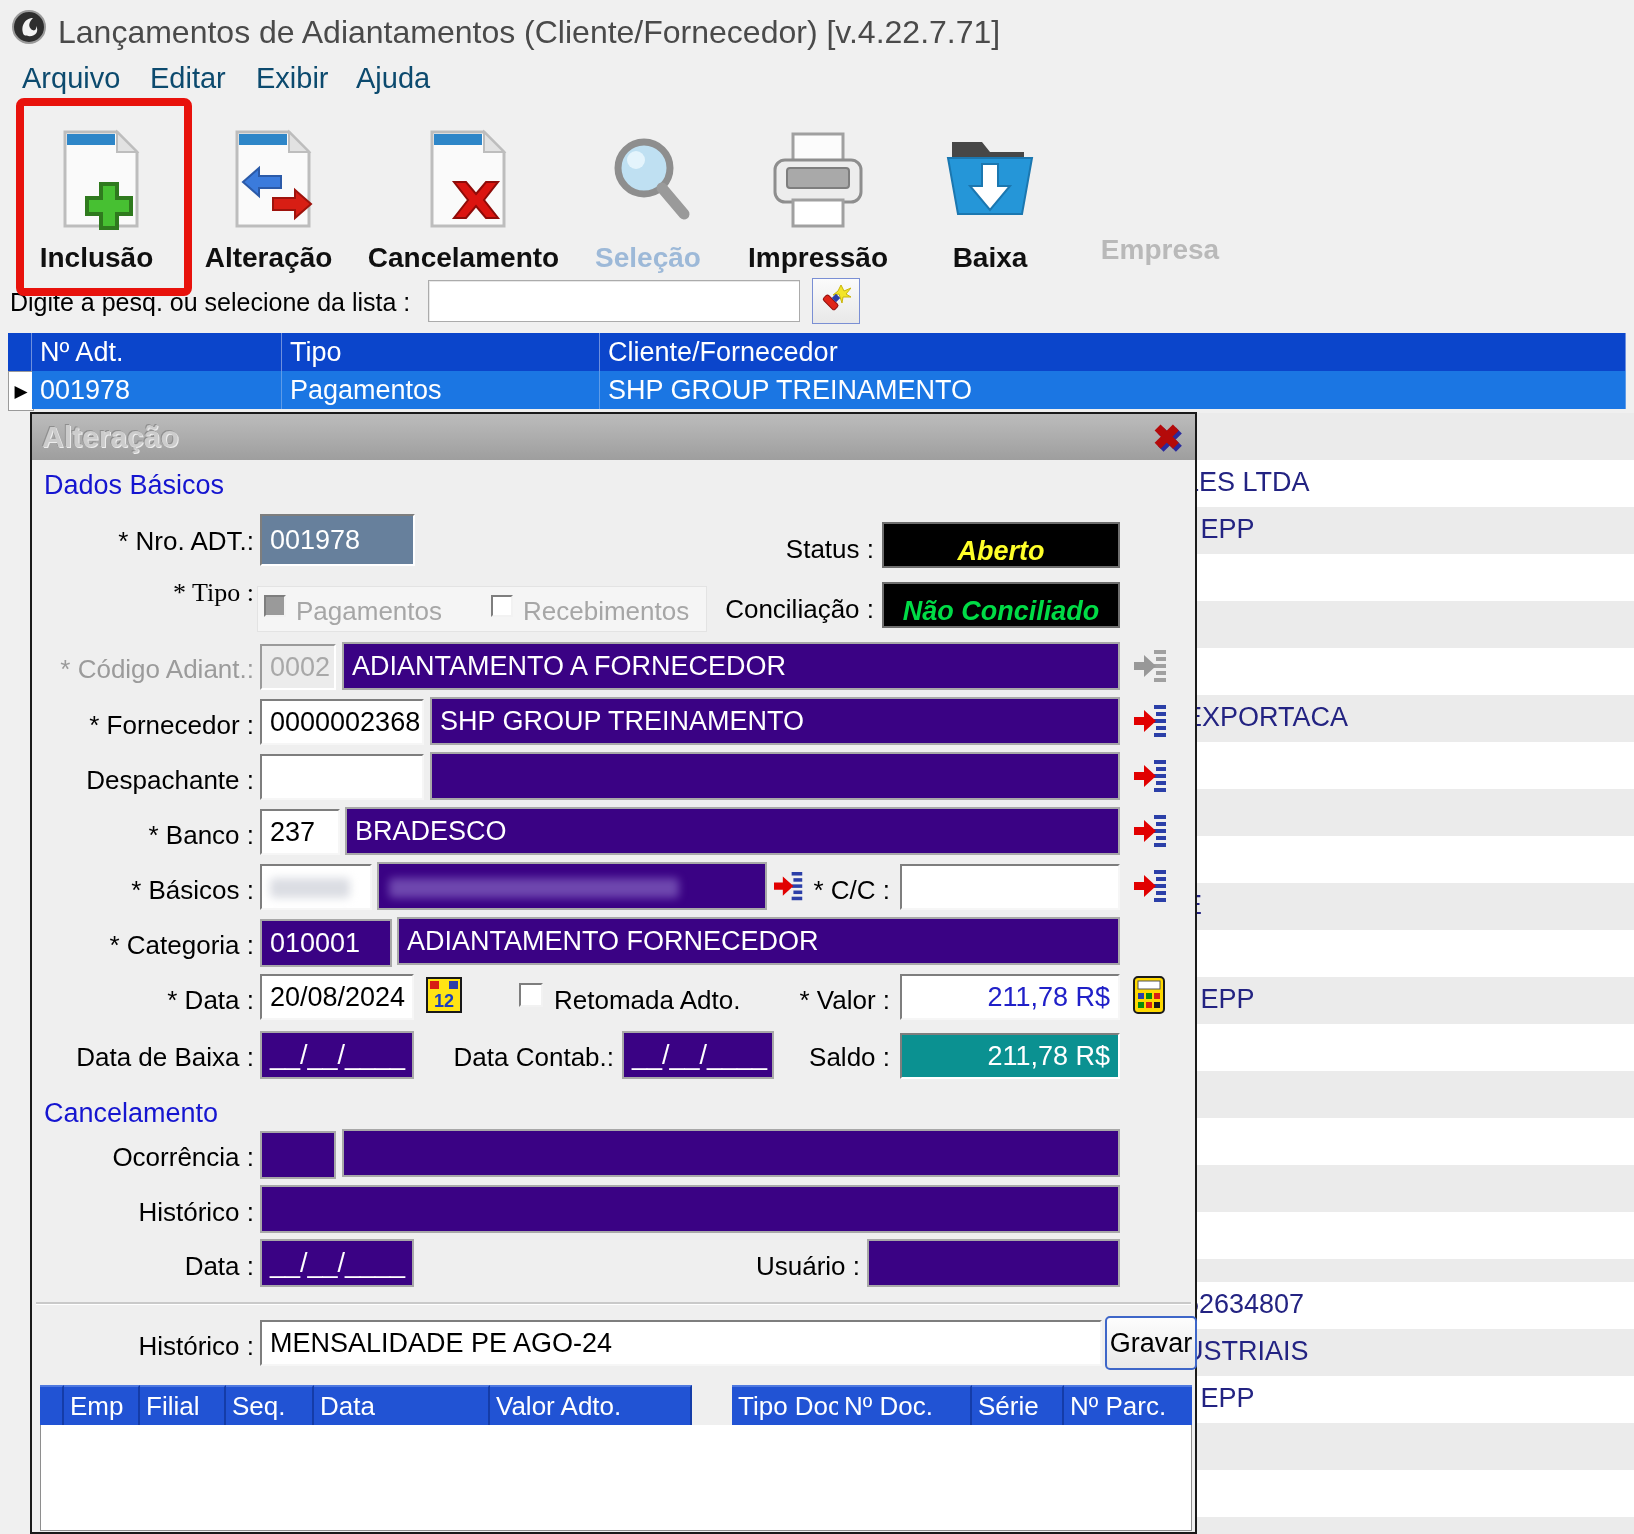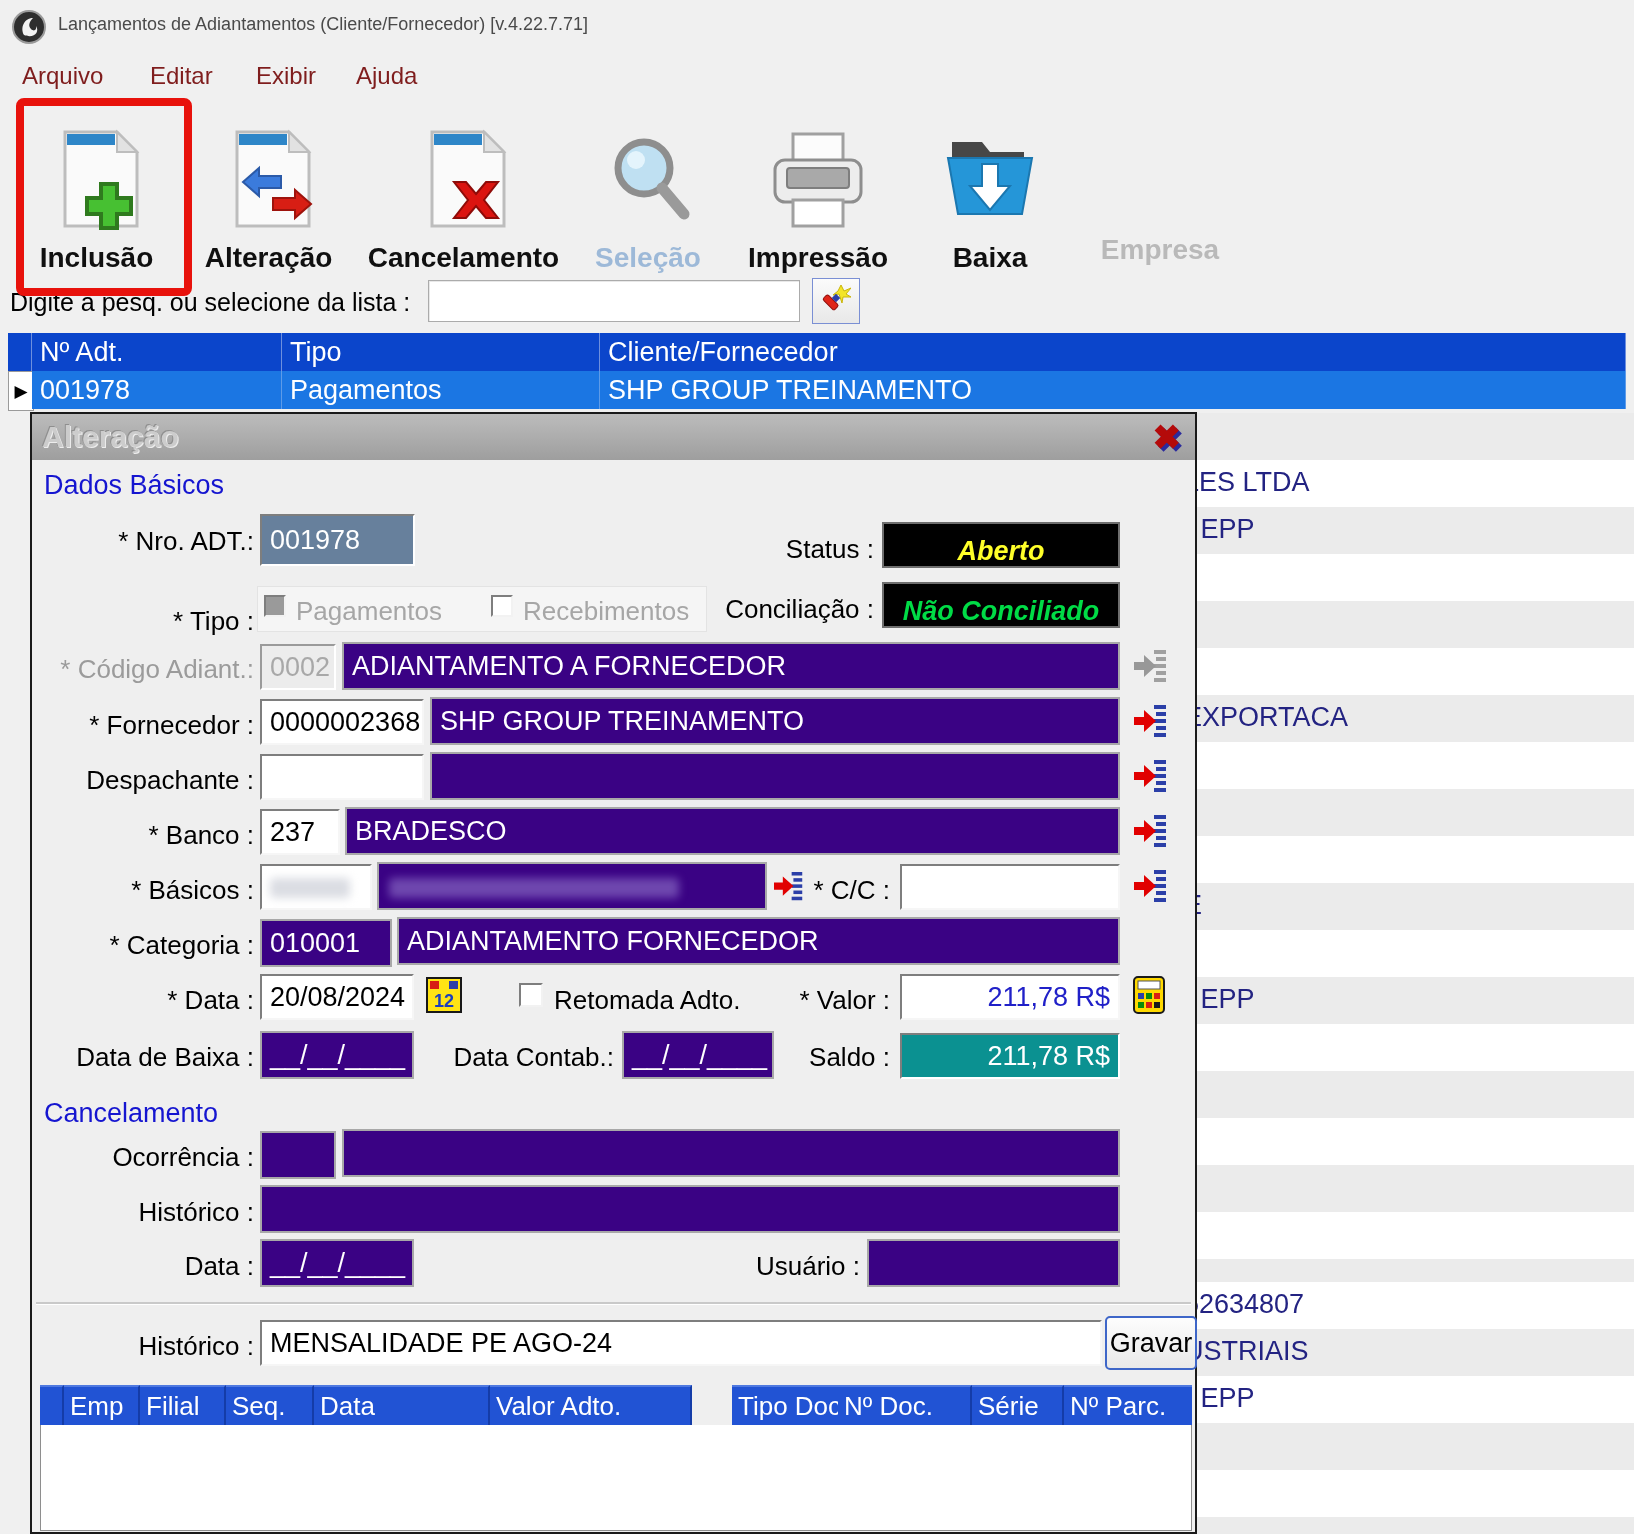--- a/index.html
+++ b/index.html
@@ -2,22 +2,22 @@
 <html><head>
 <meta charset="utf-8">
 <style>
   html,body{margin:0;padding:0;background:#d8d8d8;}
   #app{position:relative;width:1634px;height:1534px;background:#F0F0F0;overflow:hidden;
        font-family:"Liberation Sans",sans-serif;color:#000;}
   .abs{position:absolute;}
   .nw{white-space:nowrap;}
 
   
-  .win-title{font-size:18px;color:#4A4A4A;}
-  .menu-item{font-size:24px;color:#7f1d1d;cursor:default;}
+  .win-title{font-size:32px;color:#4A4A4A;}
+  .menu-item{font-size:29px;color:#0c4a6e;cursor:default;}
 
   
   .tbtn{position:absolute;top:104px;height:170px;display:flex;flex-direction:column;
         align-items:center;justify-content:flex-end;}
   .tbtn .ticon{height:118px;display:flex;align-items:flex-end;justify-content:center;}
   .tlabel{font-size:28px;font-weight:600;color:#101010;margin-top:4px;}
   .tlabel.dis-blue{color:#9DB9D8;}
   .tlabel.dis-gray{color:#B9B9B9;font-weight:600;}
   .hl-red{position:absolute;left:16px;top:98px;width:160px;height:182px;
           border:8px solid #E8120C;border-radius:8px;z-index:6;}
@@ -296,21 +296,21 @@
     <div class="abs sect" style="left:12px;top:56px;">Dados Básicos</div>
 
     <div class="lbl" style="left:0;top:112px;width:222px;">* Nro. ADT.:</div>
     <div class="fld f-slate" style="left:228px;top:100px;width:155px;height:52px;">001978</div>
     <div class="lbl" style="left:600px;top:120px;width:242px;">Status :</div>
     <div class="fld f-black" style="left:850px;top:108px;width:238px;height:46px;">
       <span class="it-b" style="color:#FFFF29;">Aberto</span>
     </div>
 
     <div class="abs" style="left:225px;top:172px;width:448px;height:44px;background:#F5F5F5;border:1px solid #E3E3E3;"></div>
-    <div class="lbl" style="left:0;top:192px;width:222px;">* Tipo :</div>
+    <div class="lbl" style="left:0;top:164px;width:222px;font-family:Liberation Serif, serif;">* Tipo :</div>
     <div class="chk filled" style="left:232px;top:181px;"></div>
     <div class="lbl-l dis-txt" style="left:264px;top:182px;">Pagamentos</div>
     <div class="chk" style="left:459px;top:181px;"></div>
     <div class="lbl-l dis-txt" style="left:491px;top:182px;">Recebimentos</div>
     <div class="lbl" style="left:600px;top:180px;width:242px;">Conciliação :</div>
     <div class="fld f-black" style="left:850px;top:168px;width:238px;height:46px;">
       <span class="it-b" style="color:#00DC46;">Não Conciliado</span>
     </div>
 
     <div class="lbl dis" style="left:0;top:240px;width:222px;">* Código Adiant.:</div>

